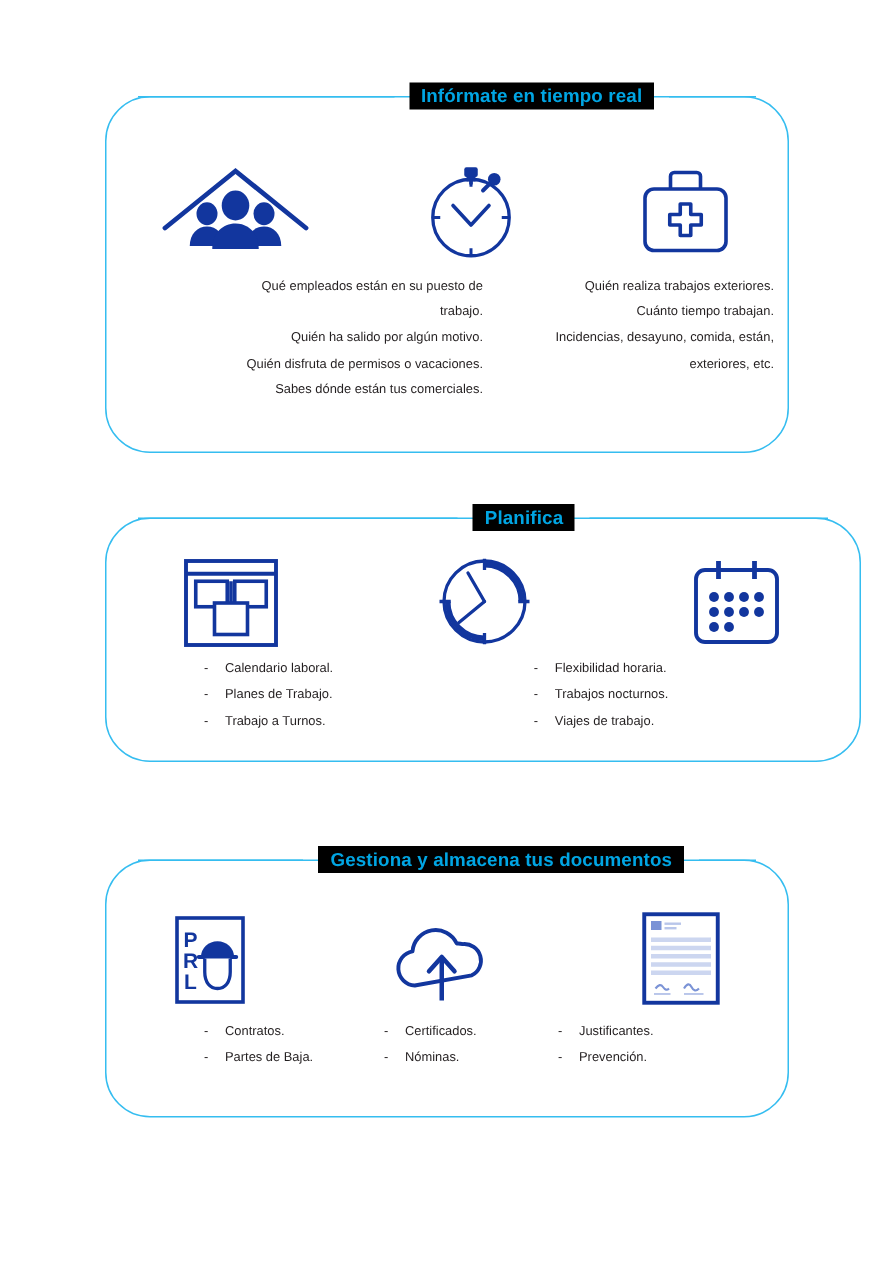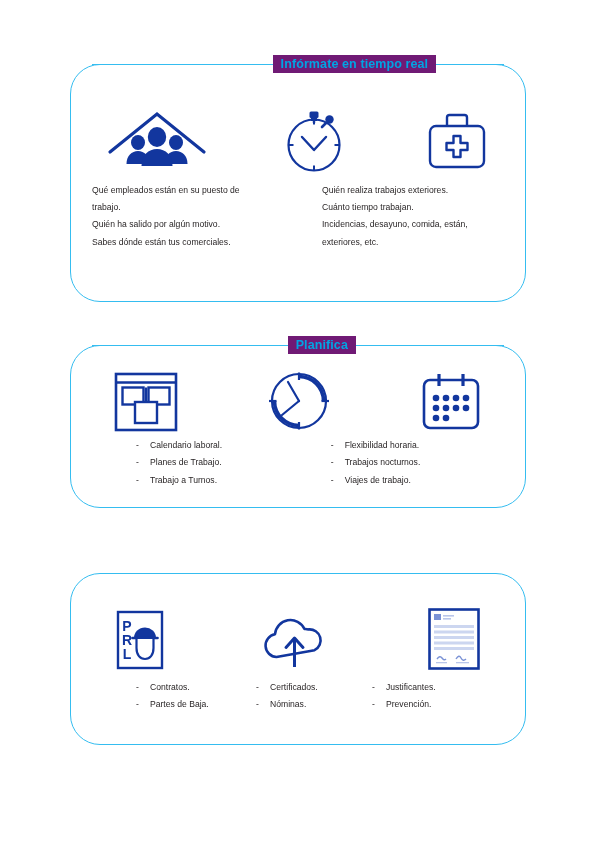--- a/index.html
+++ b/index.html
@@ -23,21 +23,21 @@
     height: 842px;
   }
 
   
   .section {
     position: absolute;
     left: 70px;
     width: 456px;
   }
   .section-1 { top: 64px;  height: 238px; }
-  .section-2 { top: 345px; height: 163px; }
+  .section-2 { top: 345px; height: 163px; padding-left: 48px; }
   .section-3 { top: 573px; height: 172px; }
 
   .card {
     position: absolute;
     left: 0; right: 0; top: 0; bottom: 0;
     border: 1px solid #35bdf0;
     border-radius: 30px;
     box-sizing: border-box;
     background: #ffffff;
   }
@@ -60,21 +60,21 @@
   }
   .rule.left  { max-width: none; }
   .rule.right { max-width: none; }
   .heading {
     flex: 0 0 auto;
     font-size: 12.5px;
     font-weight: bold;
     color: #00a5e3;
     letter-spacing: 0.1px;
     white-space: nowrap;
-    background: #701a75;
+    background: #000000;
     padding: 0 8px;
     line-height: 18px;
   }
   .sec1 .rule.left  { flex-grow: 2.95; }
   .sec1 .rule.right { flex-grow: 1; }
   .sec2 .rule.left  { flex-grow: 1.95; }
   .sec2 .rule.right { flex-grow: 1.45; }
   .sec3 .rule.left  { flex-grow: 1.6;  }
   .sec3 .rule.right { flex-grow: 0.55; }
 
@@ -124,20 +124,21 @@
   }
   .sec3 .col-a { width: 120px; }
   .sec3 .col-b { width: 116px; }
   .sec3 .col-c { width: 130px; }
 
   .line {
     font-size: 8.6px;
     line-height: 17.2px;
     color: #231f20;
     white-space: nowrap;
+    text-align: right;
   }
   .bullet-line {
     font-size: 8.6px;
     line-height: 17.4px;
     color: #231f20;
     white-space: nowrap;
     display: flex;
   }
   .bullet-line .dash {
     width: 14px;
@@ -202,20 +203,21 @@
         </svg>
       </div>
 
     </div>
 
     <div class="cols">
       <div class="col-a">
         <div class="line">Qué empleados están en su puesto de</div>
         <div class="line">trabajo.</div>
         <div class="line">Quién ha salido por algún motivo.</div>
+        <div class="line">Quién disfruta de permisos o vacaciones.</div>
         <div class="line">Sabes dónde están tus comerciales.</div>
       </div>
       <div class="col-b">
         <div class="line">Quién realiza trabajos exteriores.</div>
         <div class="line">Cuánto tiempo trabajan.</div>
         <div class="line">Incidencias, desayuno, comida, están,</div>
         <div class="line">exteriores, etc.</div>
       </div>
     </div>
   </div>
@@ -308,20 +310,25 @@
           <span class="dash">-</span>
           <span>Viajes de trabajo.</span>
         </div>
       </div>
     </div>
   </div>
 
   <div class="section section-3 sec3">
     <div class="card"></div>
 
+    <div class="heading-wrap">
+      <div class="rule left"></div>
+      <div class="heading">Gestiona y almacena tus documentos</div>
+      <div class="rule right"></div>
+    </div>
 
     <div class="icon-row">
 
       <div class="icon-cell">
         <svg width="50" height="62" viewBox="0 0 50 62">
           <rect x="3" y="3" width="44" height="56" fill="none" stroke="#12369e" stroke-width="2.4"></rect>
           <text x="12" y="22" font-family="Liberation Sans, sans-serif" font-size="14" font-weight="bold" fill="#12369e" text-anchor="middle">P</text>
           <text x="12" y="36" font-family="Liberation Sans, sans-serif" font-size="14" font-weight="bold" fill="#12369e" text-anchor="middle">R</text>
           <text x="12" y="50" font-family="Liberation Sans, sans-serif" font-size="14" font-weight="bold" fill="#12369e" text-anchor="middle">L</text>
           <path d="M19 29 a11 10.5 0 0 1 22 0 z" fill="#12369e"></path>

